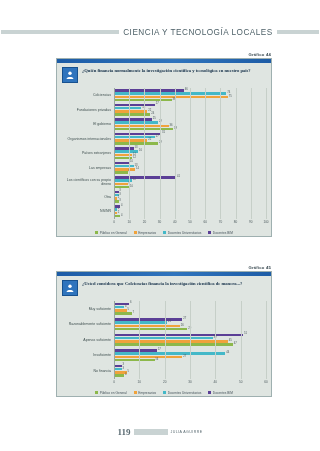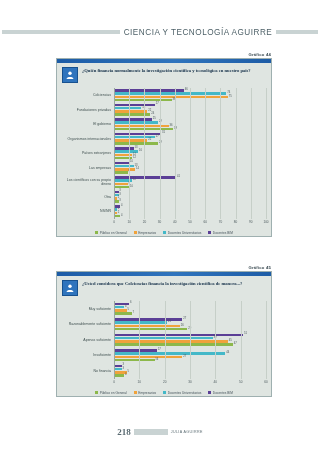--- a/index.html
+++ b/index.html
@@ -102,21 +102,21 @@
   .footrule{height:6px;width:34px;background:#c9d3d3;}
   .footname{font-size:3.6px;color:#5a6b72;letter-spacing:.4px;}
 </style>
 </head>
 <body>
 
 <div class="page">
 
   <div class="runhead">
     <span class="rule left"></span>
-    <span class="rhtext">CIENCIA Y TECNOLOGÍA AGUIRRE</span>
+    <span class="rhtext">CIENCIA Y TECNOLOGÍA LOCALES</span>
     <span class="rule right"></span>
   </div>
 
   <div class="figwrap one">
     <div class="fignum">Gráfico 44</div>
     <div class="panel">
       <div class="panel-topbar"></div>
       <div class="panel-head">
         <span class="headicon">
           <svg width="10" height="10" viewBox="0 0 10 10">
@@ -557,18 +557,18 @@
           </span>
           <span class="li">
             <span class="sw" style="background: rgb(91, 63, 150);"></span>
             <span class="lt">Docentes B/M</span>
           </span>
         </div>
     </div>
   </div>
 
   <div class="footer">
-    <span class="folio">218</span>
+    <span class="folio">119</span>
     <span class="footrule"></span>
     <span class="footname">JULIA AGUIRRE</span>
   </div>
 
 </div>
 
 </body></html>

